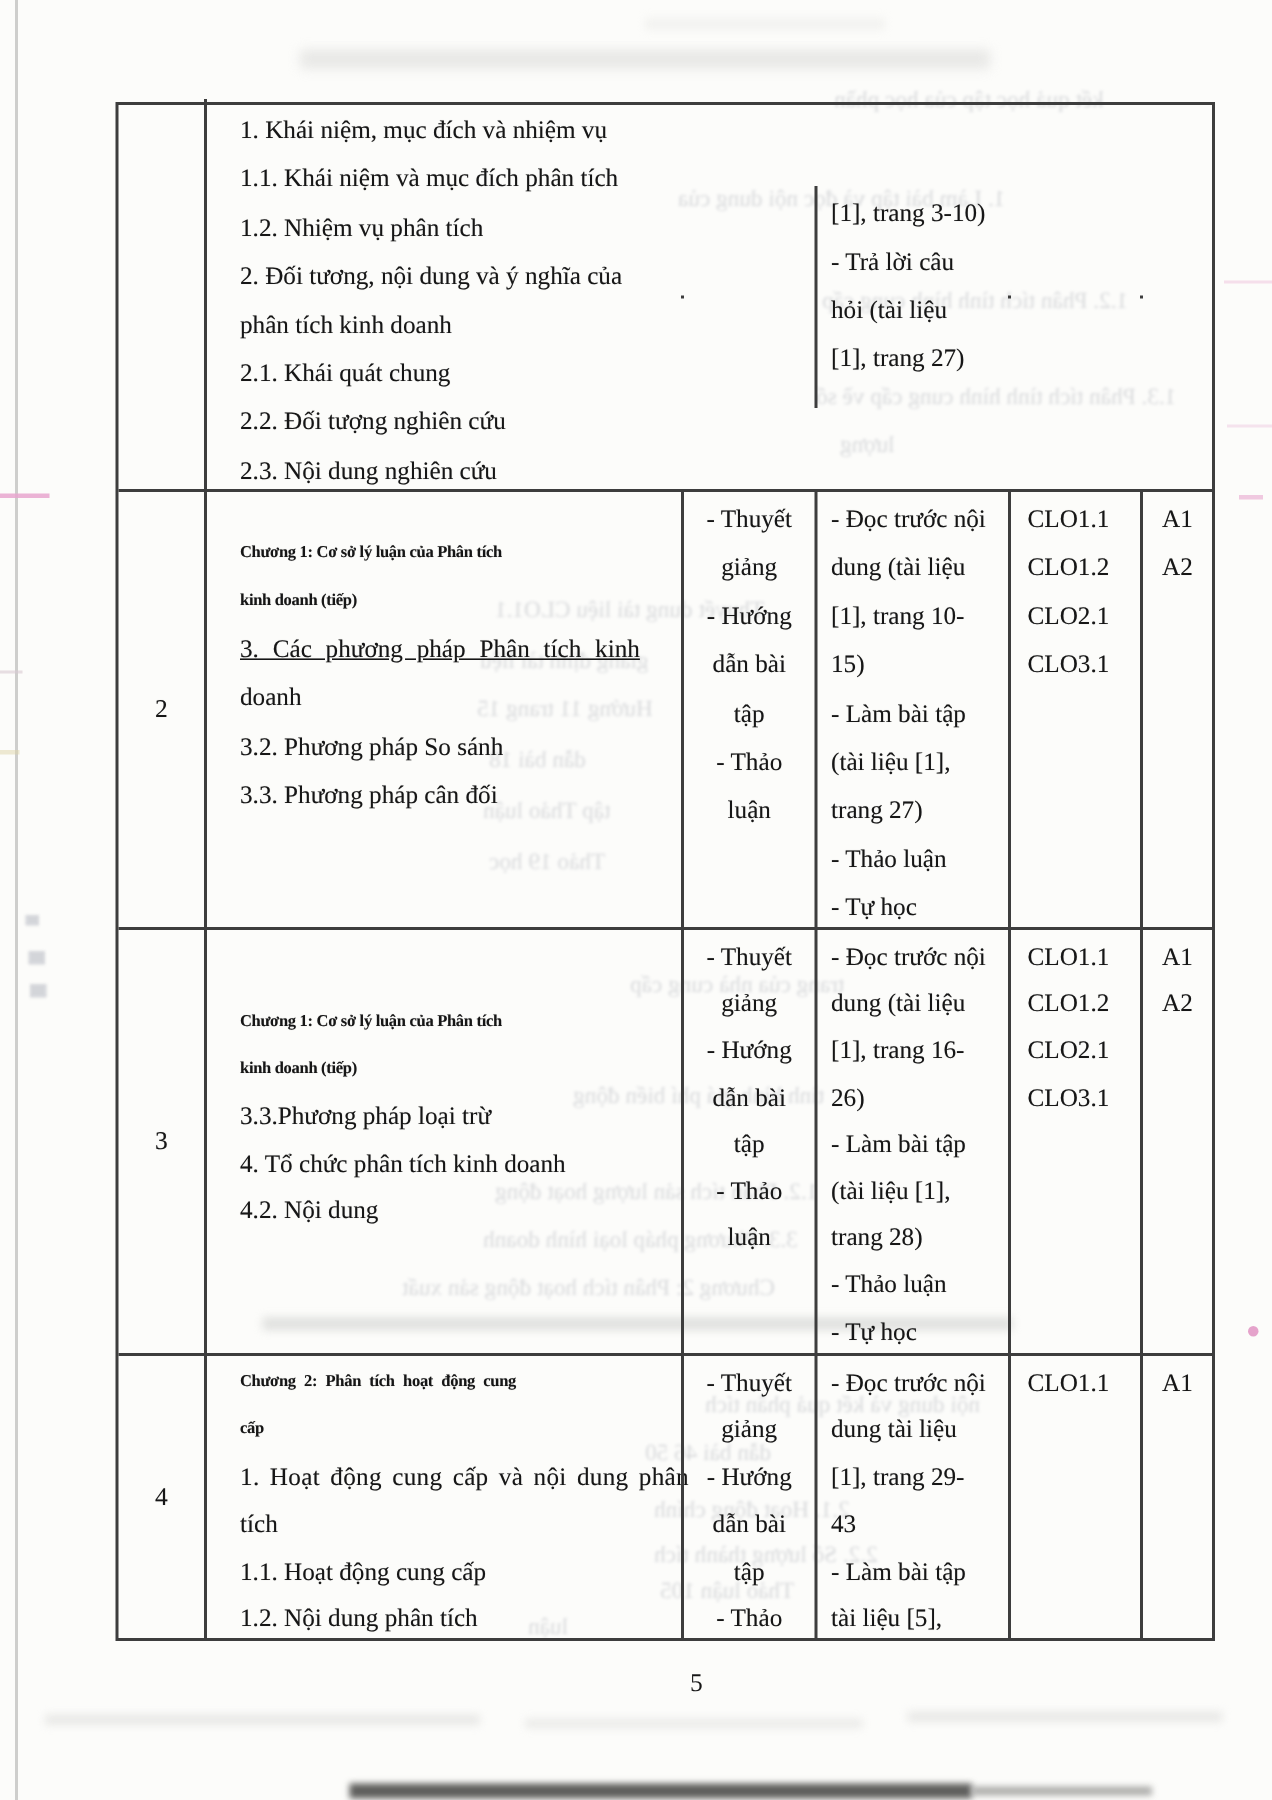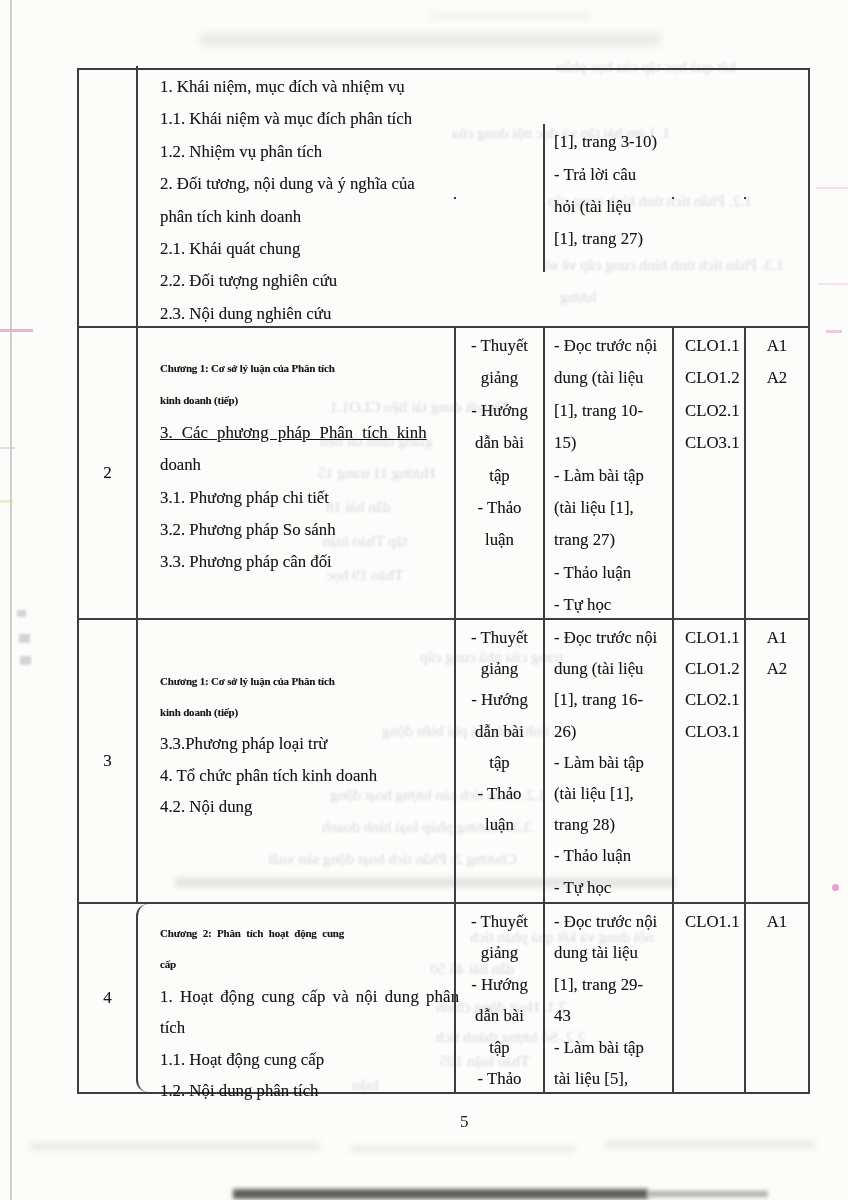--- a/index.html
+++ b/index.html
@@ -27,27 +27,27 @@
   .cell{box-sizing:border-box;border-left:2px solid #3d3d3d;overflow:visible;
         font-size:16.8px;text-shadow:0 0 .5px rgba(10,10,10,.35);}
   .cell div{line-height:32.4px;white-space:nowrap;}
   .row-2 .cell div{line-height:31.2px;}
   .row-3 .cell div{line-height:31.4px;}
 
   .cell-no{width:57px;border-left:none;display:flex;align-items:center;justify-content:center;font-size:17px;}
   .cell-content{width:318px;padding:5px 2px 0 22px;}
   .cell-methods{width:89px;text-align:center;padding-top:2px;}
   .cell-tasks{width:129px;padding:2px 0 16px 9px;}
-  .cell-clo{width:72px;padding:2px 0 0 11px;}
+  .cell-clo{width:88px;padding:2px 0 0 11px;}
   .cell-assess{flex:1;text-align:center;padding-top:2px;}
 
   .h-line{font-weight:700;font-size:11px;letter-spacing:-.2px;}
   .row-1 .cell-content{padding-top:24px;}
   .row-2 .cell-content{padding-top:46px;}
-  .row-3 .cell-content{padding-top:14px;border-radius:12px;}
+  .row-3 .cell-content{padding-top:2px;}
   
   .row-1 .cell-content div:nth-child(3){word-spacing:5px;text-decoration:underline;}
   .row-3 .cell-content div:nth-child(3){word-spacing:2.5px;letter-spacing:.2px;}
   .row-3 .h-line{word-spacing:3px;}
 
   
   .page-number{position:absolute;left:460px;top:1112px;font-size:17px;}
 
   
   .artifact{position:absolute;}
@@ -158,21 +158,20 @@
       </div>
       <div class="table-row row-1">
         <div class="cell cell-no">
           <span>2</span>
         </div>
         <div class="cell cell-content">
           <div class="h-line">Chương 1: Cơ sở lý luận của Phân tích</div>
           <div class="h-line">kinh doanh (tiếp)</div>
           <div class="c-line">3. Các phương pháp Phân tích kinh</div>
           <div class="c-line">doanh</div>
-          <div class="c-line">3.1. Phương pháp chi tiết</div>
           <div class="c-line">3.2. Phương pháp So sánh</div>
           <div class="c-line">3.3. Phương pháp cân đối</div>
         </div>
         <div class="cell cell-methods">
           <div class="m-line">- Thuyết</div>
           <div class="m-line">giảng</div>
           <div class="m-line">- Hướng</div>
           <div class="m-line">dẫn bài</div>
           <div class="m-line">tập</div>
           <div class="m-line">- Thảo</div>

